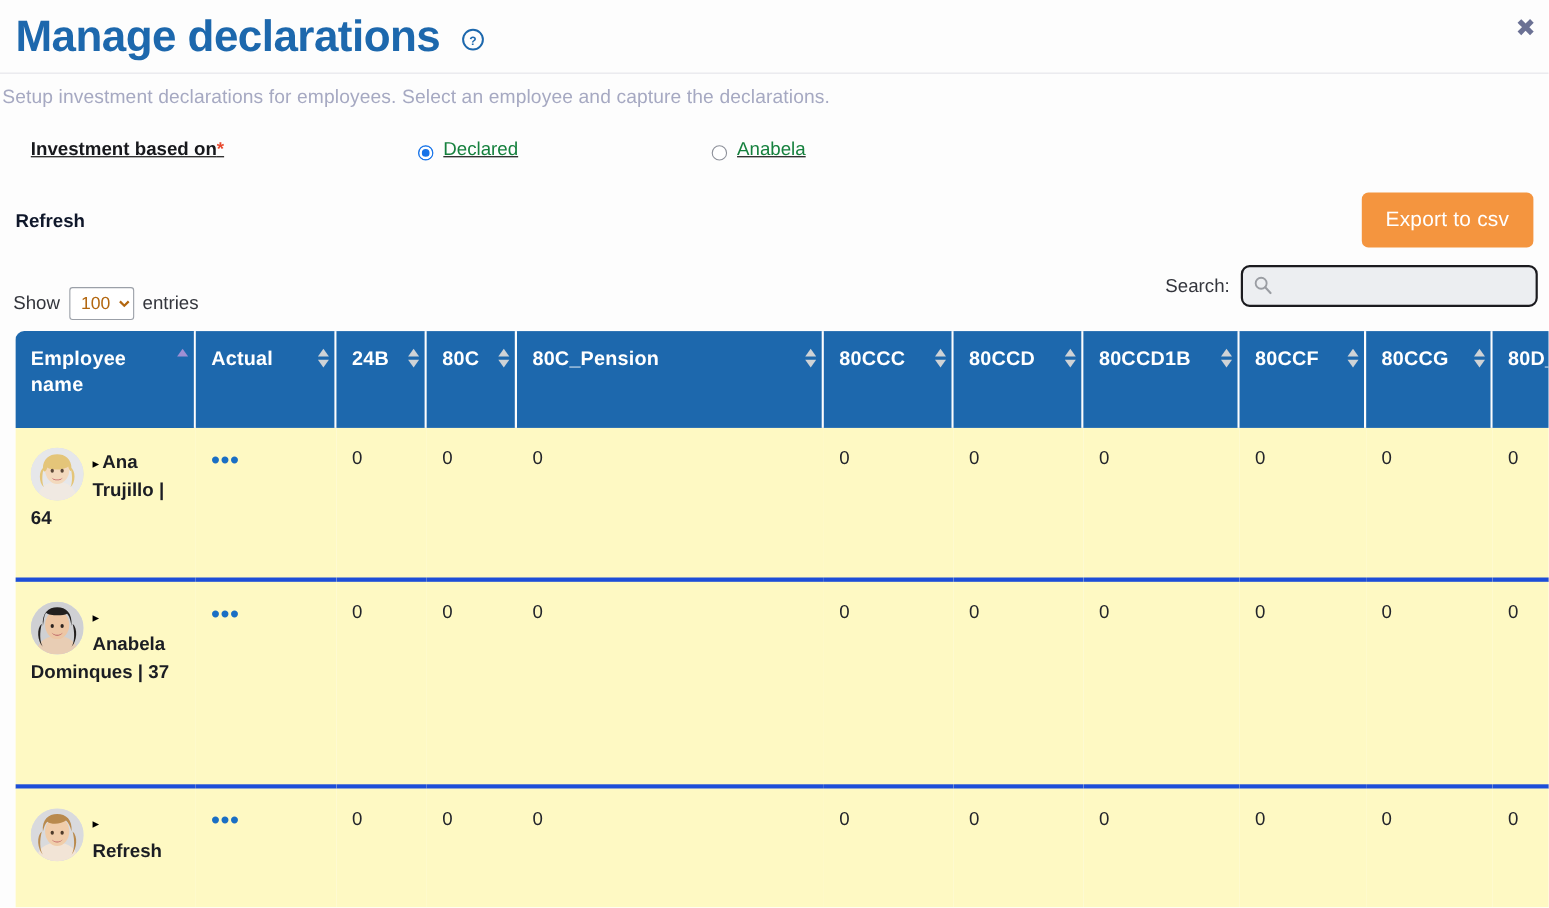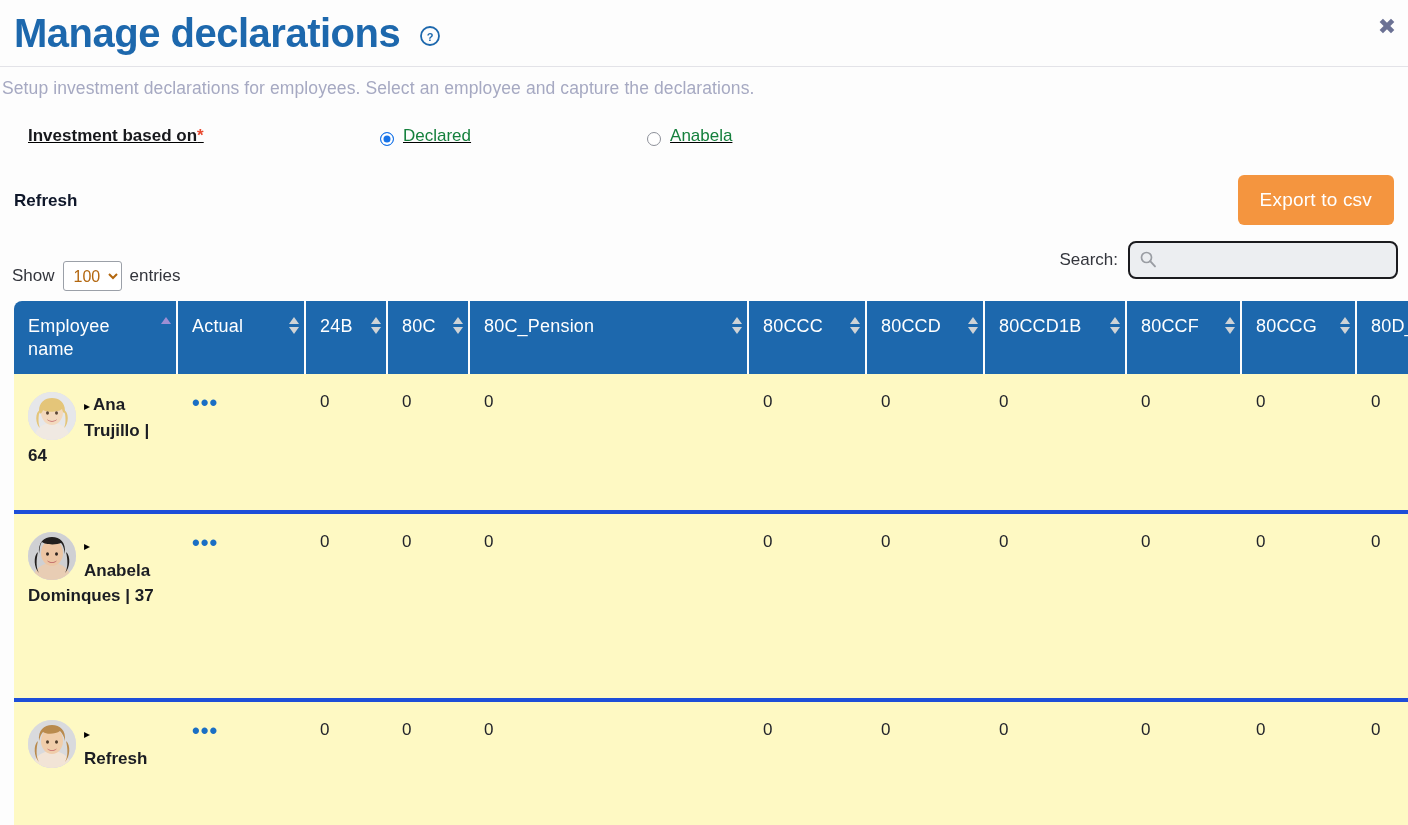--- a/index.html
+++ b/index.html
@@ -217,25 +217,25 @@
   table.dt {
     border-collapse: separate;
     border-spacing: 0;
     table-layout: fixed;
     width: 1500px;
   }
   table.dt thead th {
     background: #1d68ad;
     color: #ffffff;
     font-size: 18px;
-    font-weight: 400;
+    font-weight: 700;
     text-align: left;
     vertical-align: top;
     padding: 14px 20px 14px 14px;
-    height: 73px;
+    height: 88px;
     border-right: 2px solid #fdfdfd;
     position: relative;
     letter-spacing: 0.2px;
     cursor: pointer;
     line-height: 1.25;
   }
   table.dt thead th:first-child { border-top-left-radius: 8px; }
   table.dt thead th:last-child { border-right: none; }
 
   .sort-ind {

